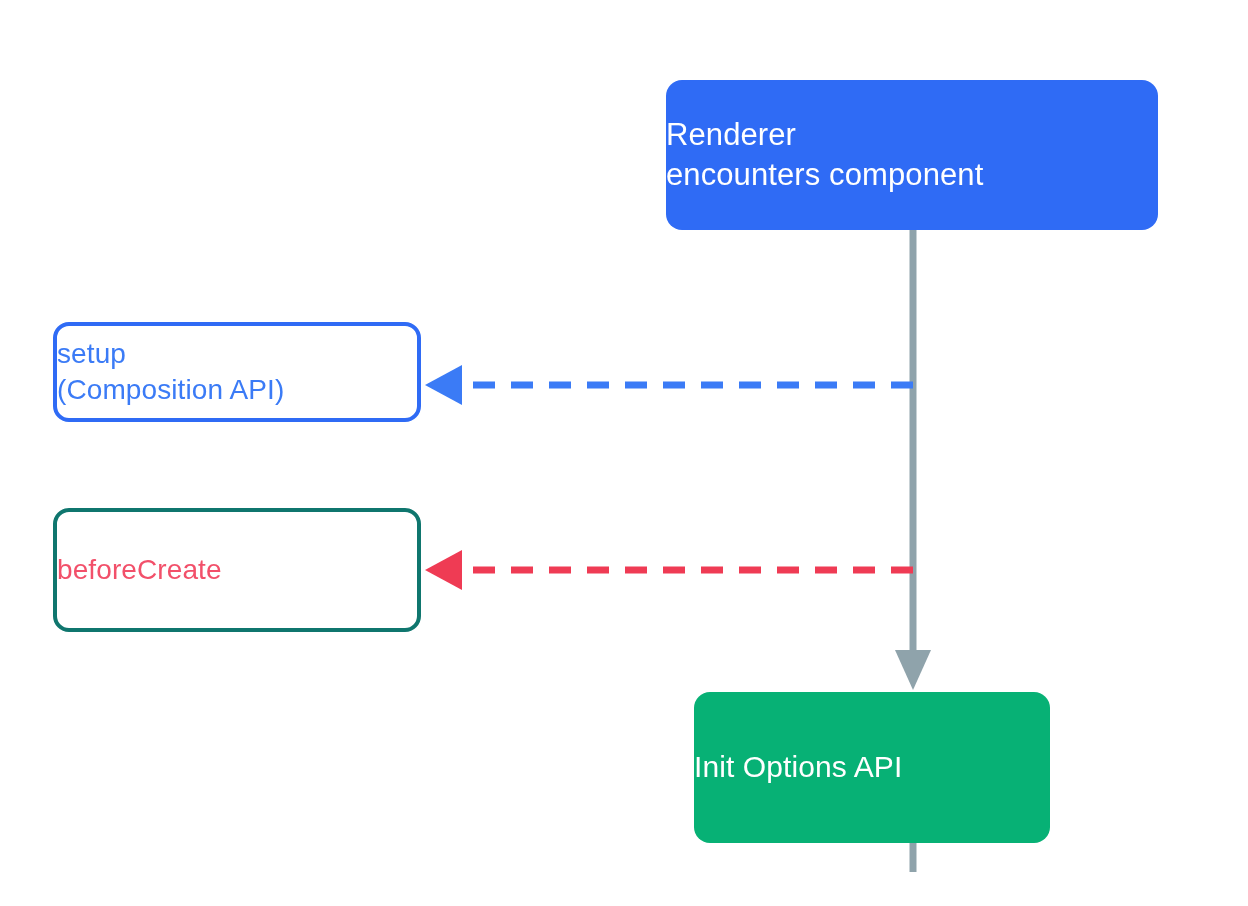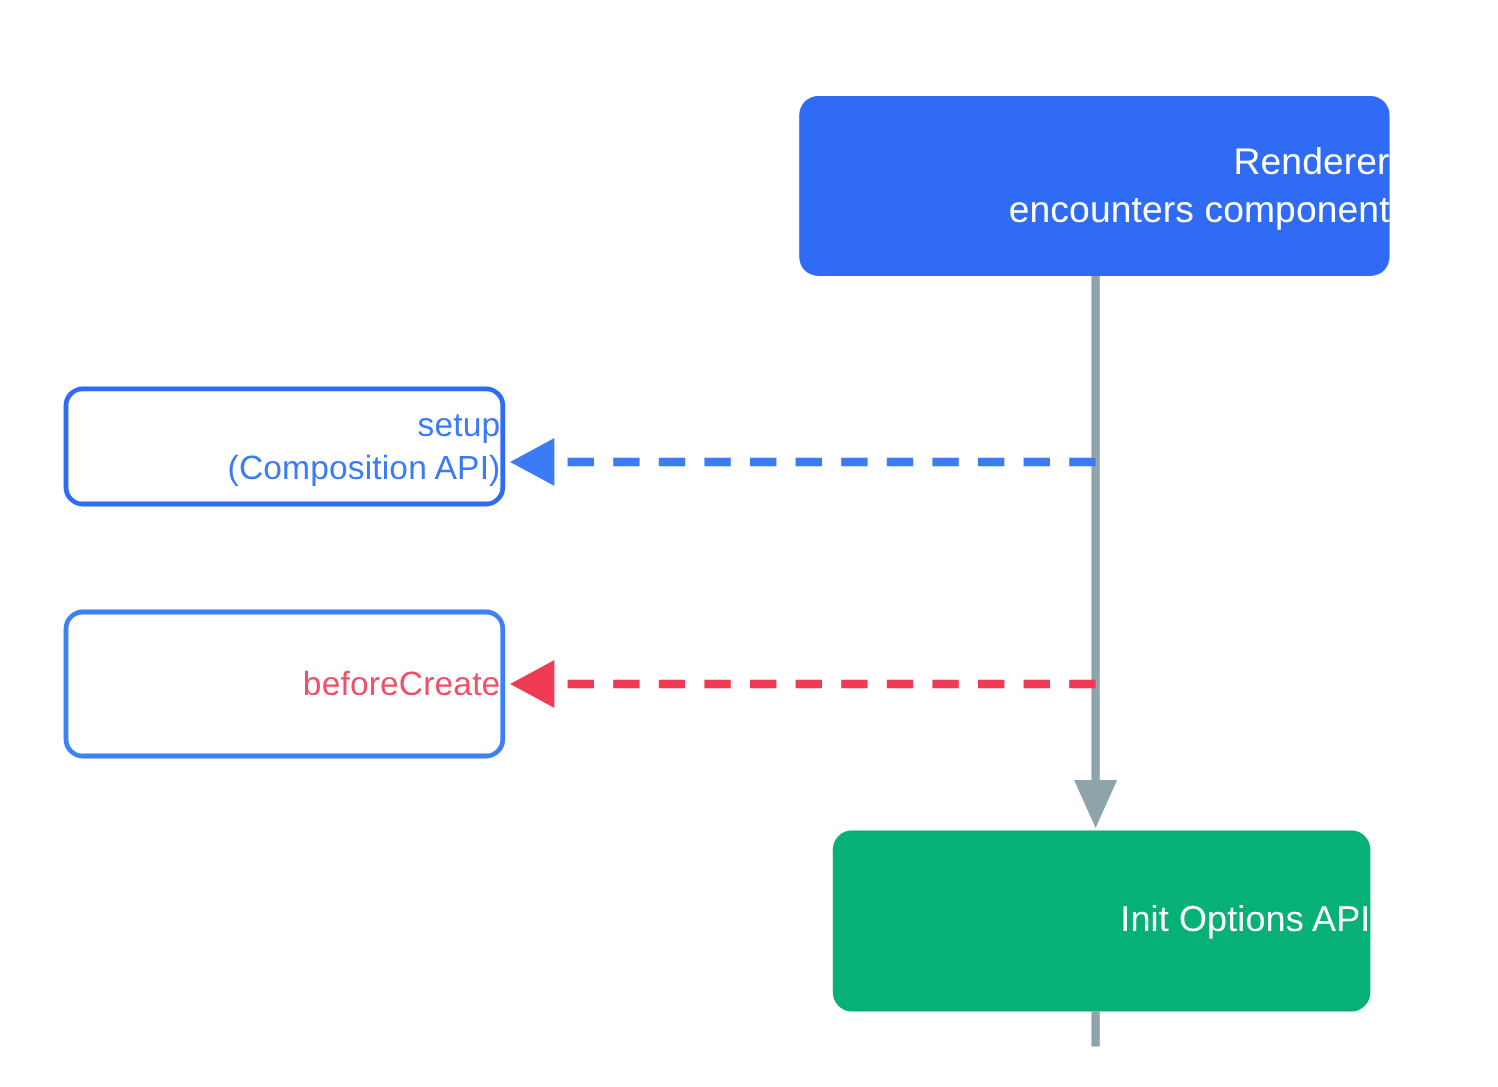--- a/index.html
+++ b/index.html
@@ -25,21 +25,21 @@
     width: 1248px;
     height: 906px;
     pointer-events: none;
   }
   .node {
     position: absolute;
     box-sizing: border-box;
     display: flex;
     align-items: center;
     justify-content: center;
-    text-align: right;
+    text-align: left;
     border-radius: 14px;
     line-height: 1.28;
     white-space: pre-line;
     letter-spacing: 0.1px;
   }
   
   #node-renderer {
     left: 666px;
     top: 80px;
     width: 492px;
@@ -62,29 +62,29 @@
     border-radius: 16px;
   }
   
   #node-beforecreate {
     left: 53px;
     top: 508px;
     width: 368px;
     height: 124px;
     background: #ffffff;
     color: #f2506a;
-    border: 4px solid #3b82f6;
+    border: 4px solid #0f766e;
     font-size: 28px;
     border-radius: 16px;
   }
   
   #node-init {
     left: 694px;
     top: 692px;
-    width: 448px;
+    width: 356px;
     height: 151px;
     background: #07b175;
     color: #ffffff;
     font-size: 30px;
     border-radius: 16px;
   }
   .node-label {
     display: block;
     width: 100%;
   }

